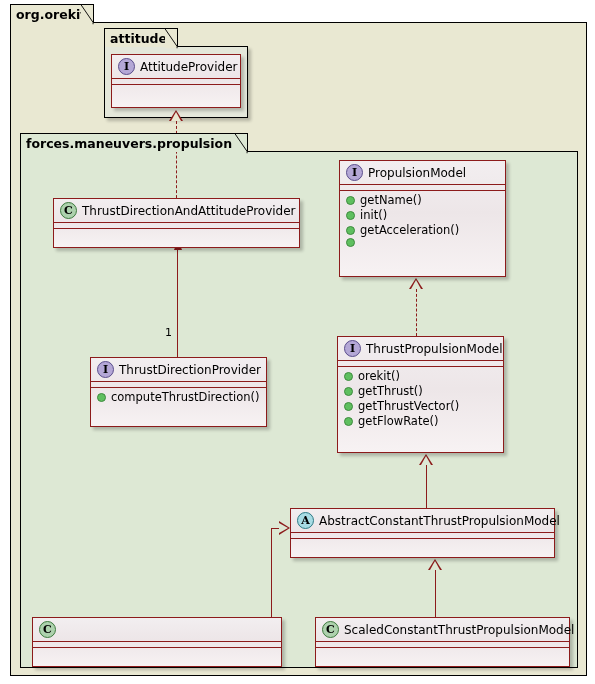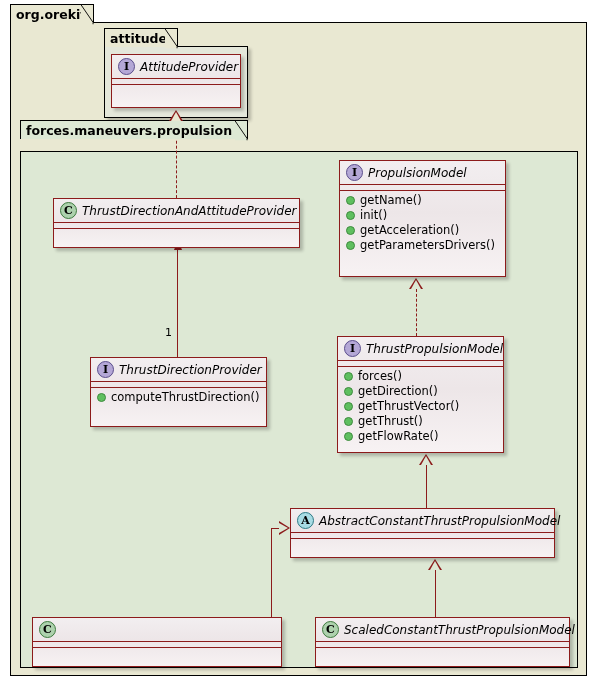--- a/index.html
+++ b/index.html
@@ -50,21 +50,20 @@
   .cls-header{
     display:flex;align-items:center;
     padding:3px 7px 3px 6px;
     border-bottom:1px solid #8C1B1B;
     min-height:22px;
     box-sizing:border-box;
   }
   .cls-name{
     font-size:12px;color:#000;white-space:nowrap;
     margin-left:5px;
-    font-style:italic;
   }
   .cls-name.ital{}
   .cls-sep{
     height:6px;border-bottom:1px solid #8C1B1B;box-sizing:border-box;
   }
   .cls-members{
     padding:2px 6px 3px 6px;
   }
   .member{
     display:flex;align-items:center;
@@ -167,21 +166,21 @@
     <div class="cls-sep"></div>
     <div class="cls-sep" style="border-bottom:none;"></div>
   </div>
 
   <div class="tri tri-up" style="left:169px;top:110px;">
     <div class="tri-up-in" style="border-bottom-color:#E9E8D2;"></div>
   </div>
   <div class="dashv" style="left:176px;top:121px;height:82px;"></div>
 
   <div class="pkg pkg-inner">
-    <div class="pkg-tab" style="left:20px;top:120px;width:228px;height:19px;">
+    <div class="pkg-tab" style="left:20px;top:133px;width:228px;height:19px;">
       <span class="tabtxt">forces.maneuvers.propulsion</span>
       <svg class="fold" width="14" height="21" viewBox="0 0 14 21">
         <path d="M0,0 L13,19 L13,21 L0,21 Z" fill="#DDE8D4" stroke="none"></path>
         <path d="M0,0 L13,19" stroke="#000" stroke-width="1" fill="none"></path>
         <path d="M13,19 L13,21" stroke="#000" stroke-width="1" fill="none"></path>
       </svg>
     </div>
     <div class="pkg-body" style="left:20px;top:151px;width:558px;height:517px;"></div>
   </div>
 
@@ -199,21 +198,20 @@
       <div class="member">
         <span class="vis"></span>
         <span>init()</span>
       </div>
       <div class="member">
         <span class="vis"></span>
         <span>getAcceleration()</span>
       </div>
       <div class="member">
         <span class="vis"></span>
-        <span>getParametersDrivers()</span>
       </div>
     </div>
   </div>
 
   <div class="cls" style="left:53px;top:198px;width:247px;height:50px;">
     <div class="cls-header" style="min-height:21px;">
       <span class="stc stc-C">C</span>
       <span class="cls-name">ThrustDirectionAndAttitudeProvider</span>
     </div>
     <div class="cls-sep"></div>
@@ -245,33 +243,29 @@
 
   <div class="cls" style="left:337px;top:336px;width:167px;height:117px;">
     <div class="cls-header">
       <span class="stc stc-I">I</span>
       <span class="cls-name ital">ThrustPropulsionModel</span>
     </div>
     <div class="cls-sep"></div>
     <div class="cls-members">
       <div class="member">
         <span class="vis"></span>
-        <span>forces()</span>
-      </div>
-      <div class="member">
-        <span class="vis"></span>
-        <span>getDirection()</span>
+        <span>orekit()</span>
+      </div>
+      <div class="member">
+        <span class="vis"></span>
+        <span>getThrust()</span>
       </div>
       <div class="member">
         <span class="vis"></span>
         <span>getThrustVector()</span>
-      </div>
-      <div class="member">
-        <span class="vis"></span>
-        <span>getThrust()</span>
       </div>
       <div class="member">
         <span class="vis"></span>
         <span>getFlowRate()</span>
       </div>
     </div>
   </div>
 
   <div class="tri tri-up" style="left:419px;top:454px;">
     <div class="tri-up-in" style="border-bottom-color:#DDE8D4;"></div>

